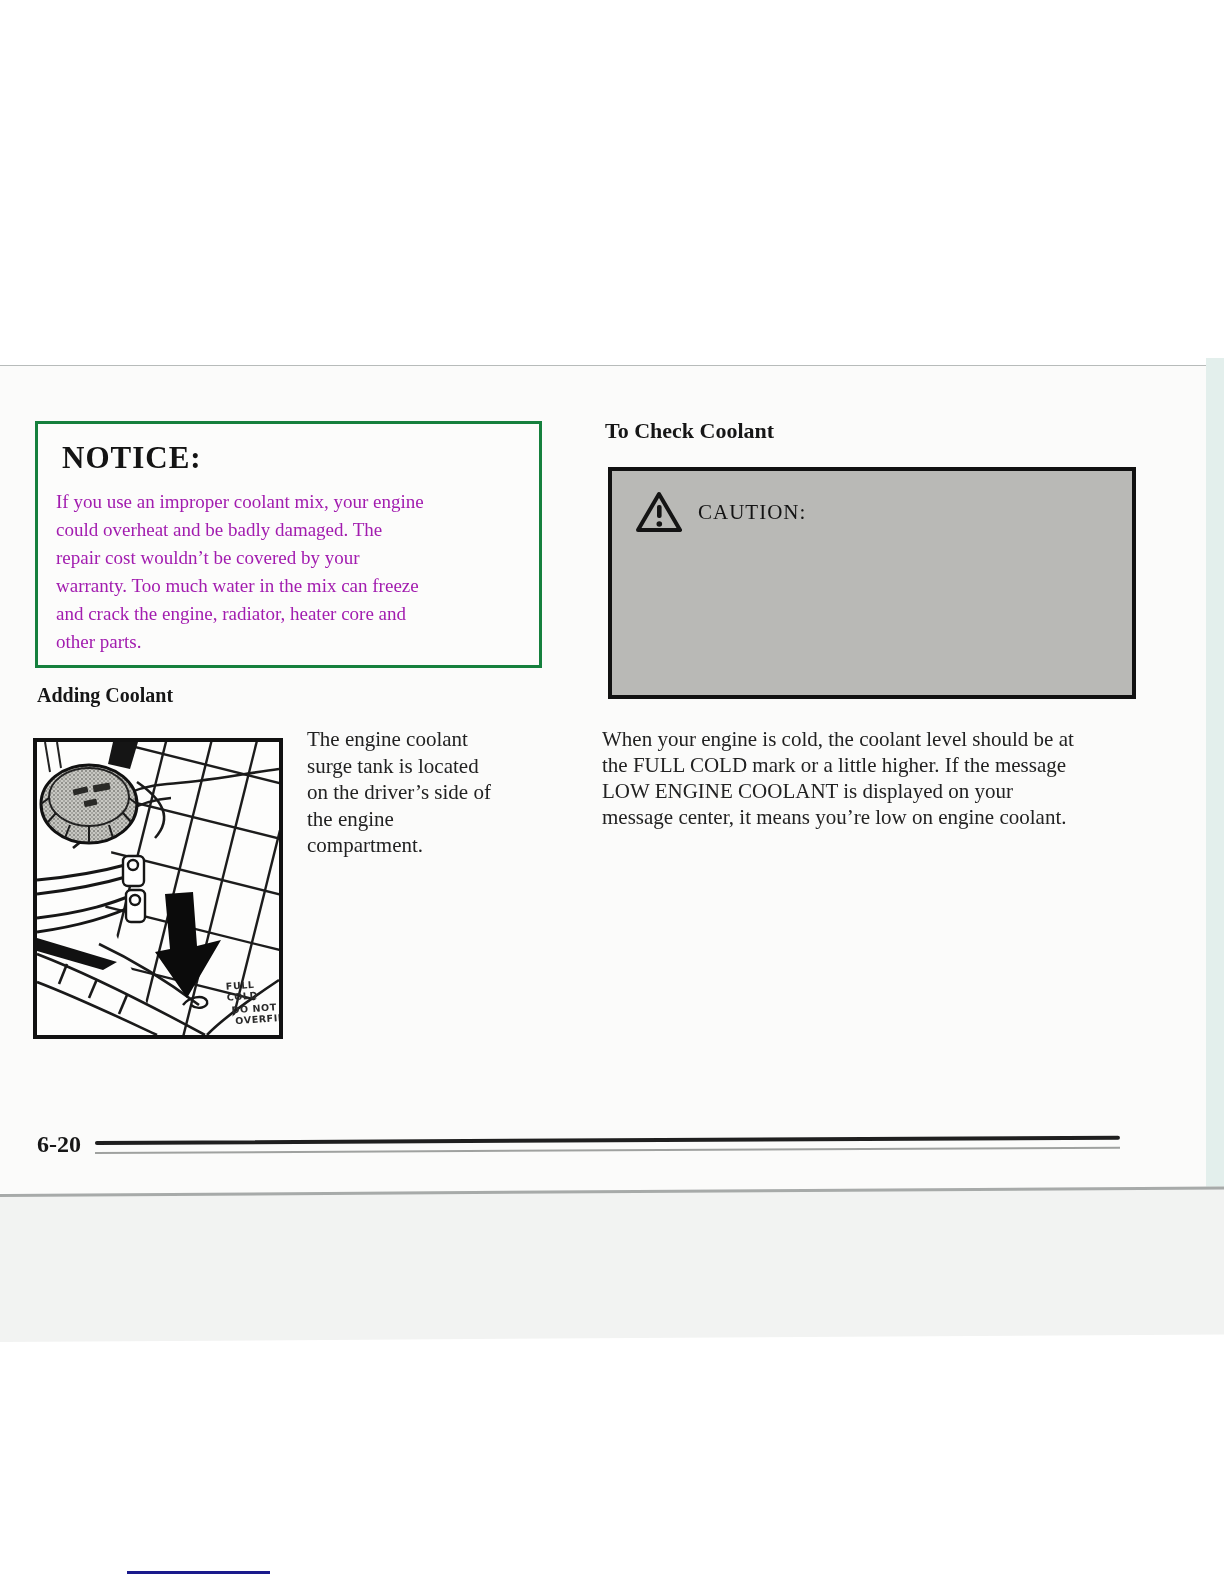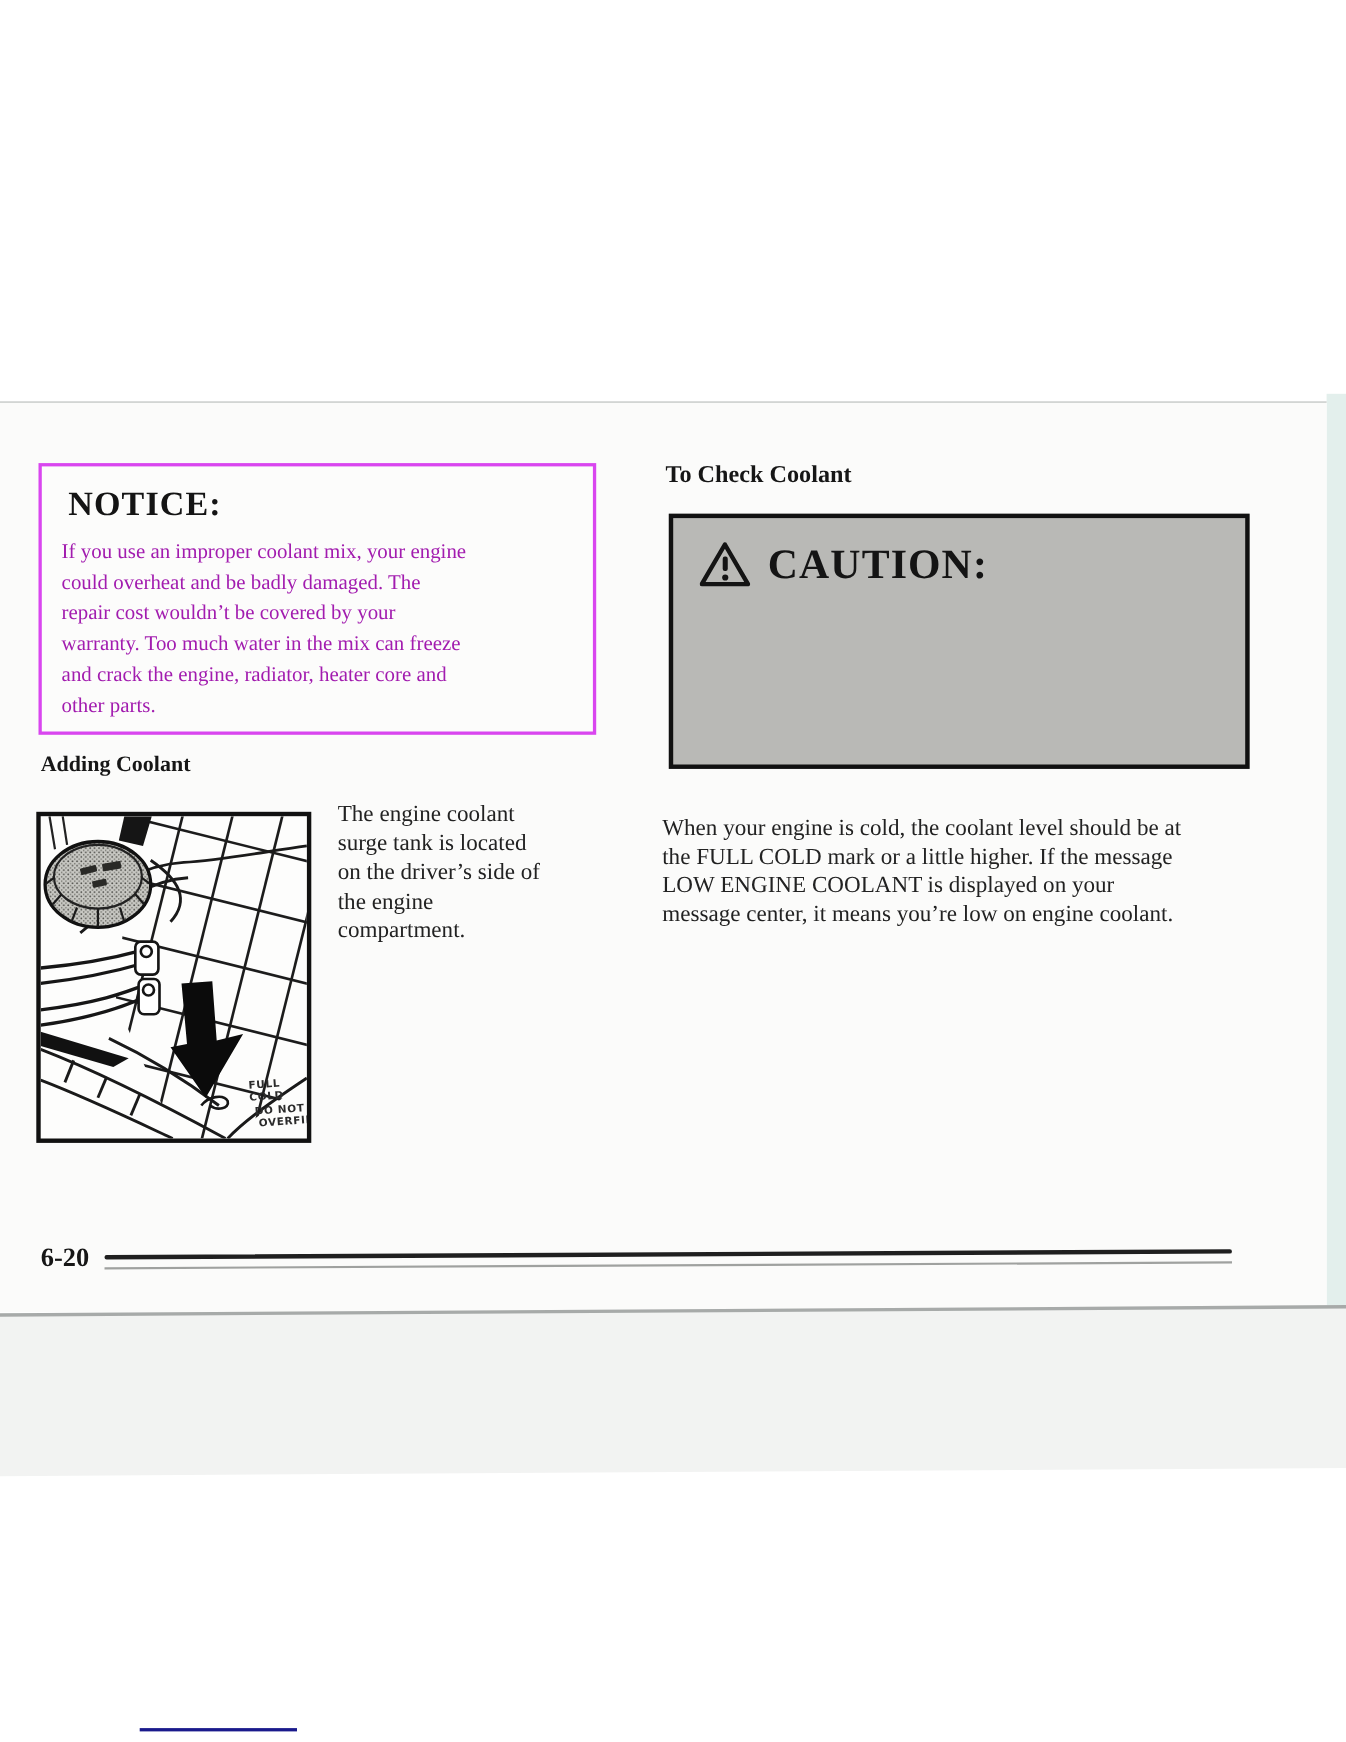--- a/index.html
+++ b/index.html
@@ -33,21 +33,21 @@
   }
 
   .footer-blue-line {
     position:absolute; left:127px; top:1571px; width:143px; height:3px;
     background:#1a1a8c;
   }
 
   
   .notice-box {
     position:absolute; left:35px; top:55px; width:507px; height:247px;
-    border:3px solid #d946ef; background:#fcfcfb;
+    border:3px solid #15803d; background:#fcfcfb;
   }
   .notice-title {
     margin:16px 0 0 24px; font-size:31px; font-weight:bold;
     letter-spacing:1px; color:#141414;
   }
   .notice-body {
     margin:12px 12px 0 18px; font-size:19px; font-weight:normal;
     line-height:28px; color:#a21caf;
   }
 
@@ -74,29 +74,29 @@
   }
 
   .caution-box {
     position:absolute; left:608px; top:101px; width:528px; height:232px;
     border:4px solid #111; background:#b9b9b6;
   }
   .caution-head {
     display:flex; align-items:center; gap:16px; margin:20px 0 0 24px;
   }
   .caution-title {
-    font-size:38px; font-weight:bold; letter-spacing:1px; color:#141414;
+    font-size:21px; font-weight:normal; letter-spacing:1px; color:#141414;
   }
   .caution-body {
     margin:10px 10px 0 14px; font-size:21.5px; font-weight:bold;
     line-height:28.5px; color:#171717;
   }
 
   .check-paragraph {
-    position:absolute; left:602px; top:373px; width:528px;
+    position:absolute; left:602px; top:360px; width:528px;
     font-size:21px; line-height:26px; color:#222;
   }
 
   
   .page-number {
     position:absolute; left:37px; top:765px; font-size:24px; font-weight:bold;
     color:#161616;
   }
   .footer-rules {
     position:absolute; left:95px; top:775px; width:1025px;

